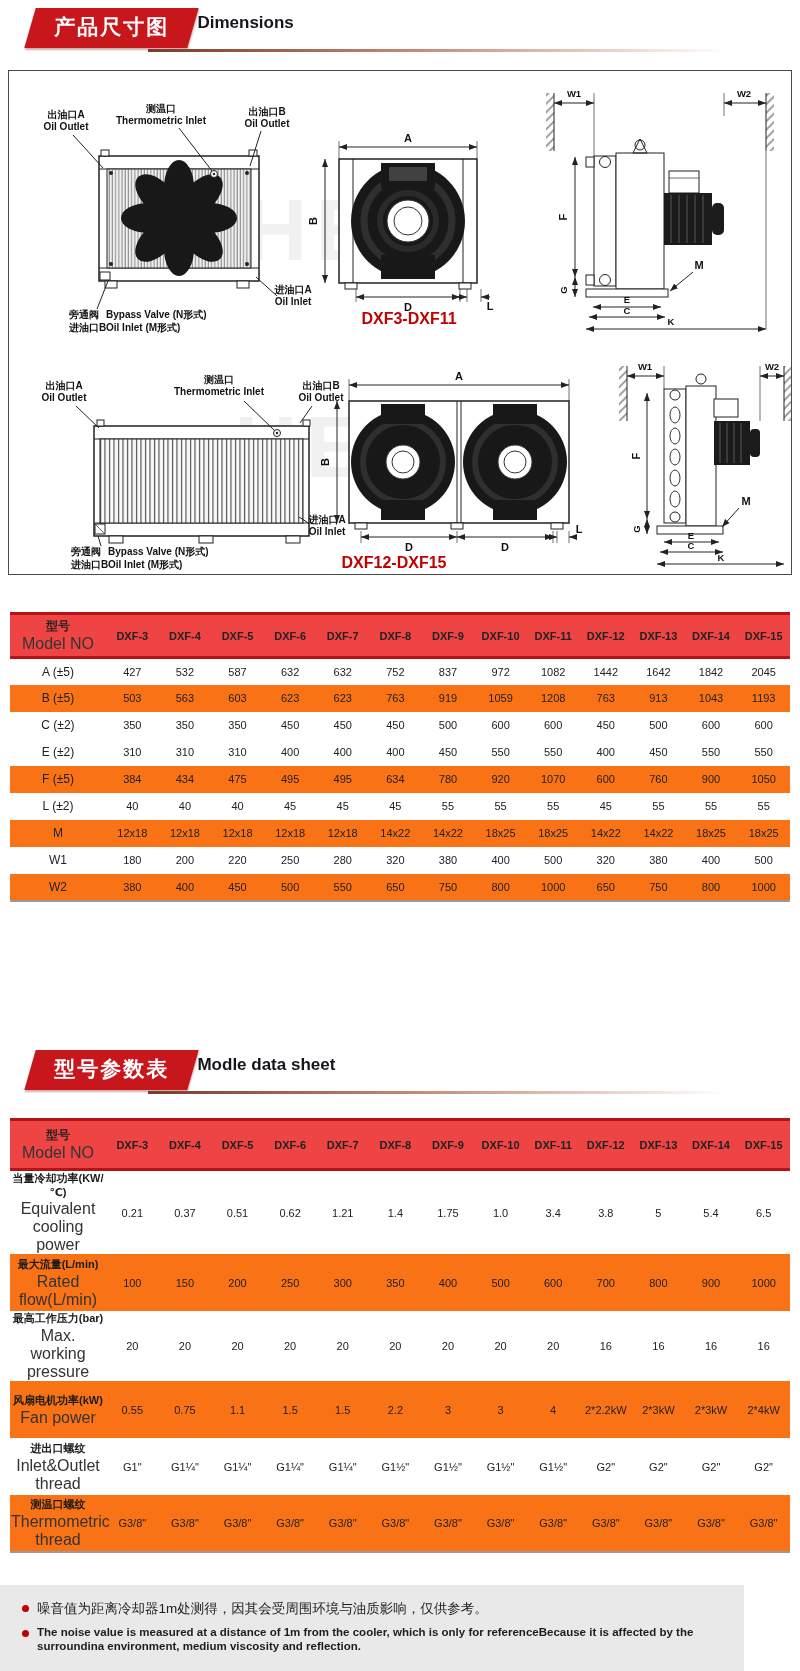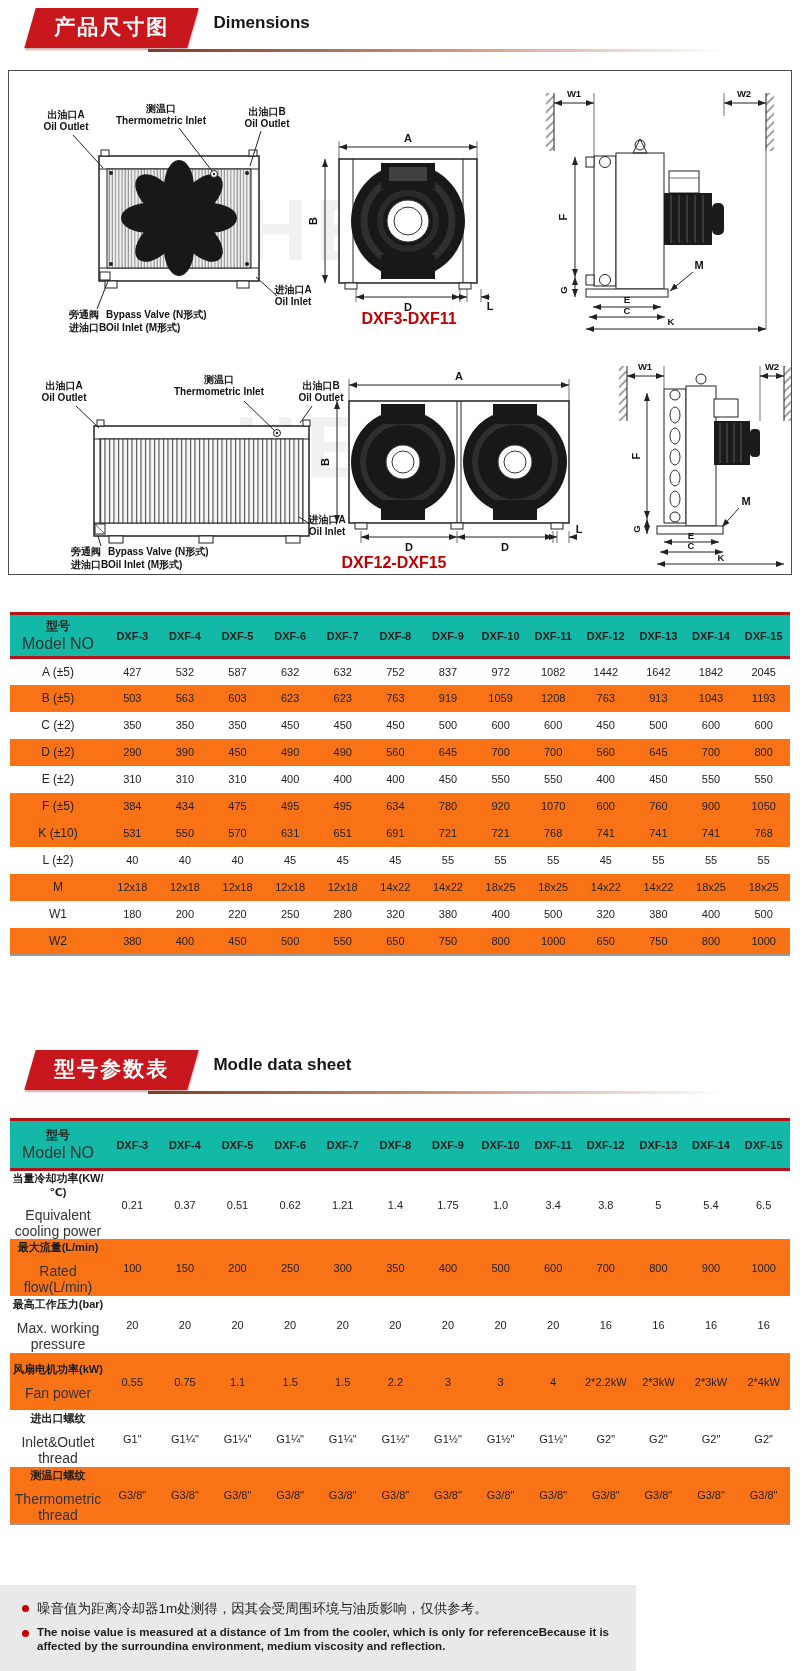--- a/index.html
+++ b/index.html
@@ -28,21 +28,20 @@
     transform:skewX(16deg);
     color:#fff;
     font-size:21px;
     font-weight:700;
     letter-spacing:2px;
   }
   .sec-en {
     font-size:17px;
     font-weight:600;
     color:#15151c;
-    margin-left:16px;
     vertical-align:6px;
   }
   .fade-line {
     position:absolute;
     left:148px; right:8px; bottom:2px; height:3px;
     background:linear-gradient(to right,#7d3a28 0%, #c9927c 45%, rgba(255,255,255,0) 90%);
   }
   
   #panel {
     position:absolute; top:70px; left:8px;
@@ -72,41 +71,41 @@
   .xl  { stroke:#333; stroke-width:.7; fill:none; }
   .dl  { stroke:#222; stroke-width:1; fill:none;
          marker-start:url(#as); marker-end:url(#ae); }
   .ldr { stroke:#222; stroke-width:1; fill:none; }
   .dk  { fill:#181818; }
   
   .tblwrap { position:absolute; left:10px; width:780px; }
   #tbl1 { top:612px; }
   #tbl2 { top:1118px; }
   table { border-collapse:collapse; width:780px; table-layout:fixed; }
-  thead { border-top:3px solid #b41318; border-bottom:3px solid #b41318; background:#14b8a6; }
+  thead { border-top:3px solid #b41318; border-bottom:3px solid #b41318; background:#ef4444; }
   tbody { border-bottom:2px solid #9a9a9a; }
   th,td { text-align:center; vertical-align:middle; padding:0 1px; }
   th { font-size:11px; font-weight:700; color:#222; }
   col.first { width:96px; }
   .corner .cn { font-size:12px; font-weight:700; }
   .corner .en { font-size:16px; font-weight:400; color:#333; }
   tbody tr.alt { background:#f97316; }
   #tbl1 thead tr { height:44px; }
   #tbl1 tbody tr { height:27px; }
   #tbl1 td { font-size:11px; }
   #tbl1 td.rowlabel { font-size:12px;margin-top:48px; }
   #tbl2 thead tr { height:50px; }
   #tbl2 tbody tr { height:57px; }
   #tbl2 td { font-size:11px; }
   td.rowlabel .cn { font-size:11px; font-weight:700; color:#1b1b1b; }
-  td.rowlabel .en { font-size:14px; font-weight:400; color:#333; margin-top:8px; }
+  td.rowlabel .en { font-size:16px; font-weight:400; color:#333; margin-top:1px; }
   
   #notes {
     position:absolute; top:1585px; left:0;
-    width:636px; height:86px;
+    width:744px; height:86px;
     background:#e9e9e9;
     padding:12px 14px 10px 14px;
   }
   .note { display:flex; gap:8px; margin:3px 8px 7px 8px; line-height:1.3; }
   .note .bullet { width:7px; height:7px; border-radius:50%; background:#c00000; margin-top:5px; flex:none; }
   .note.cn-note { font-size:13.5px; color:#1d1d1d; }
   .note.en-note { font-size:11.5px; font-weight:600; color:#1d1d1d; }
 </style>
 </head>
 <body>
@@ -487,36 +486,20 @@
           <td>450</td>
           <td>450</td>
           <td>500</td>
           <td>600</td>
           <td>600</td>
           <td>450</td>
           <td>500</td>
           <td>600</td>
           <td>600</td>
         </tr>
-        <tr class="alt">
-          <td class="rowlabel">D (±2)</td>
-          <td>290</td>
-          <td>390</td>
-          <td>450</td>
-          <td>490</td>
-          <td>490</td>
-          <td>560</td>
-          <td>645</td>
-          <td>700</td>
-          <td>700</td>
-          <td>560</td>
-          <td>645</td>
-          <td>700</td>
-          <td>800</td>
-        </tr>
         <tr>
           <td class="rowlabel">E (±2)</td>
           <td>310</td>
           <td>310</td>
           <td>310</td>
           <td>400</td>
           <td>400</td>
           <td>400</td>
           <td>450</td>
           <td>550</td>
@@ -534,36 +517,20 @@
           <td>495</td>
           <td>495</td>
           <td>634</td>
           <td>780</td>
           <td>920</td>
           <td>1070</td>
           <td>600</td>
           <td>760</td>
           <td>900</td>
           <td>1050</td>
-        </tr>
-        <tr class="alt">
-          <td class="rowlabel">K (±10)</td>
-          <td>531</td>
-          <td>550</td>
-          <td>570</td>
-          <td>631</td>
-          <td>651</td>
-          <td>691</td>
-          <td>721</td>
-          <td>721</td>
-          <td>768</td>
-          <td>741</td>
-          <td>741</td>
-          <td>741</td>
-          <td>768</td>
         </tr>
         <tr>
           <td class="rowlabel">L (±2)</td>
           <td>40</td>
           <td>40</td>
           <td>40</td>
           <td>45</td>
           <td>45</td>
           <td>45</td>
           <td>55</td>

